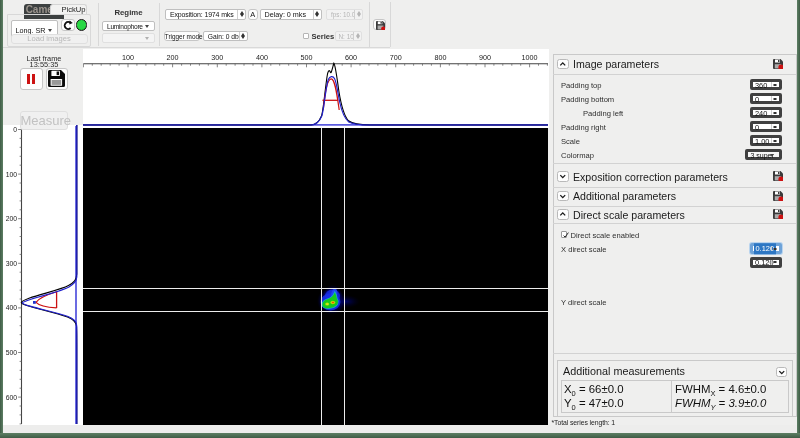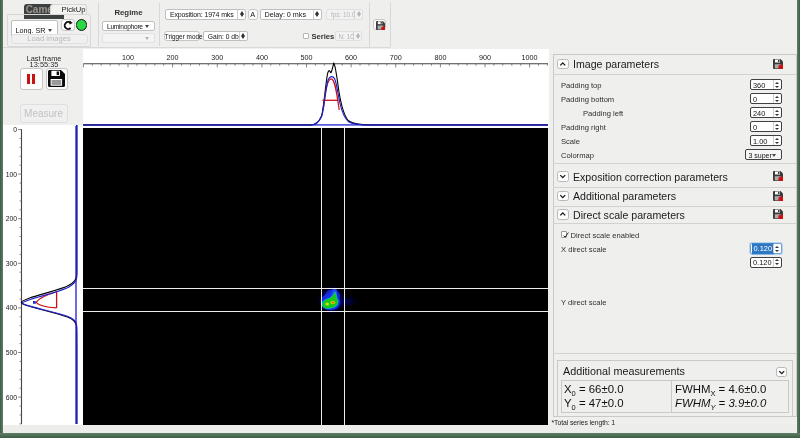--- a/index.html
+++ b/index.html
@@ -19,21 +19,21 @@
 .arr.gray:before { border-bottom-color:#b5b5b5; }
 .arr.gray:after { border-top-color:#b5b5b5; }
 .carr:after { content:""; position:absolute; right:5px; top:50%; margin-top:-1px;
   border-left:2.9px solid transparent; border-right:2.9px solid transparent; border-top:3.3px solid #444; }
 .carr.gy:after { border-top-color:#b0b0b0; }
 .hdrbtn { position:absolute; width:11.5px; height:10.5px; background:#fdfdfd;
   border:1px solid #b9b9b9; border-radius:2.5px; }
 .sep { position:absolute; left:553px; width:243px; height:1px; background:#d2d2d2; }
 .rowlbl { position:absolute; left:561px; font-size:7.6px; color:#2e2e2e; }
 .vbox { position:absolute; left:749.5px; width:32px; height:10.6px; background:#fff;
-  border:1px solid #404040; border-radius:2px; font-size:7.4px; color:#111; }
+  border:3px solid #404040; border-radius:2px; font-size:7.4px; color:#111; }
 .vbox .tx { position:absolute; left:2.5px; top:50%; transform:translateY(-50%); }
 .vbox .arr { width:7.5px; }
 .vbox .arr:before { border-left-width:2.2px; border-right-width:2.2px; border-bottom-width:2.8px; }
 .vbox .arr:after  { border-left-width:2.2px; border-right-width:2.2px; border-top-width:2.8px; }
 </style></head>
 <body>
 <div id="win">
 
 <div class="abs" style="left:2.5px; top:48px; width:794px; height:385px; background:#efefee;"></div>
 <div class="abs" style="left:83px; top:48.6px; width:466px; height:79.4px; background:#fff;"></div>
@@ -193,21 +193,21 @@
 </div>
 <div class="btn" style="left:45.5px; top:68px; width:22px; height:21.5px;">
   <svg width="17" height="17" viewBox="0 0 17 17" style="position:absolute;left:1.7px;top:1.4px;">
     <path d="M0,1.5 A1.5,1.5 0 0 1 1.5,0 H13 L17,4 V15.5 A1.5,1.5 0 0 1 15.5,17 H1.5 A1.5,1.5 0 0 1 0,15.5 Z" fill="#0b0b0b"></path>
     <rect x="3.4" y="0.8" width="8.5" height="5.2" rx="0.6" fill="#fff"></rect>
     <rect x="8.6" y="1.5" width="2.4" height="3.6" fill="#0b0b0b"></rect>
     <rect x="2.6" y="9" width="11.5" height="6.8" rx="0.6" fill="#fff"></rect>
     <rect x="3.6" y="10" width="9.6" height="4.9" fill="#999"></rect>
   </svg>
 </div>
-<div class="btn dis" style="left:19.5px; top:104px; width:48px; height:18.8px; font-size:10px; text-align:center; line-height:17.5px; color:#c2c2c2;">Measure</div>
+<div class="btn dis" style="left:19.5px; top:111px; width:48px; height:18.8px; font-size:13px; text-align:center; line-height:17.5px; color:#c2c2c2;">Measure</div>
 
 <div class="abs" style="left:552.5px; top:54px; width:244.5px; height:362.5px; background:#efefee; border:1px solid #c9c9c9;"></div>
 
 <div class="hdrbtn" style="left:557px; top:58.5px;">
       <svg width="9.5" height="8.5" viewBox="0 0 9.5 8.5" style="display:block">
         <path d="M2.3,5.4 L4.75,2.9 L7.2,5.4" stroke="#1a1a1a" stroke-width="1.35" fill="none"></path>
       </svg>
     </div>
 <div class="lbl" style="left:573px; top:58px; font-size:10.6px; color:#1a1a1a;">Image parameters</div>
 <svg class="abs" style="left:772.5px; top:58.5px;" width="10" height="10" viewBox="0 0 10 10">

